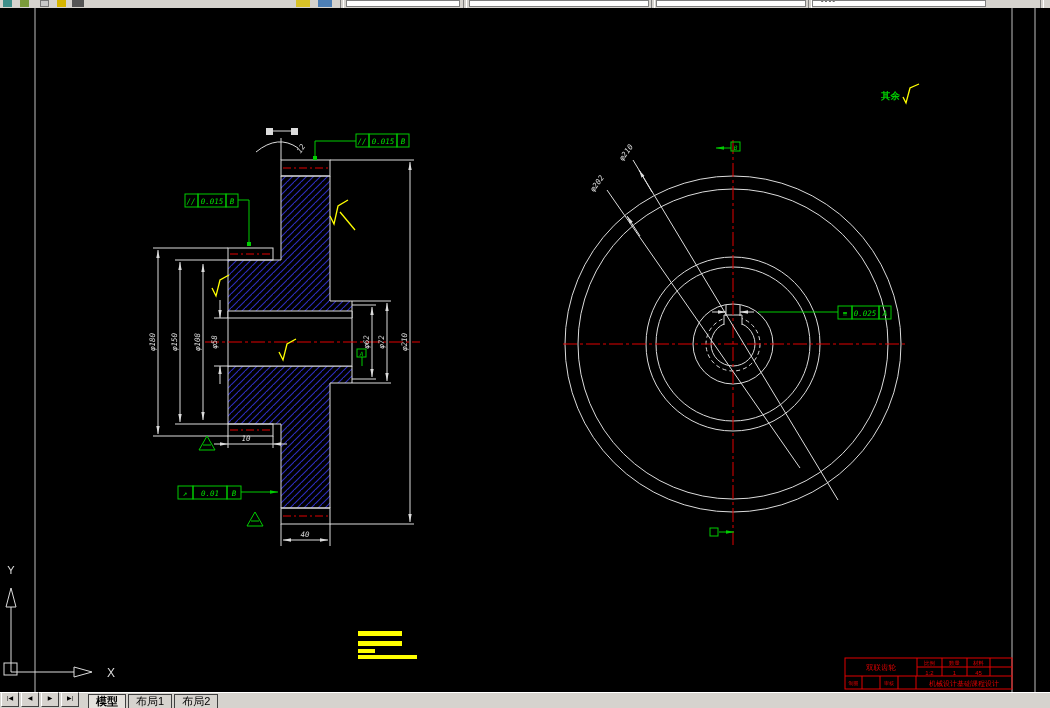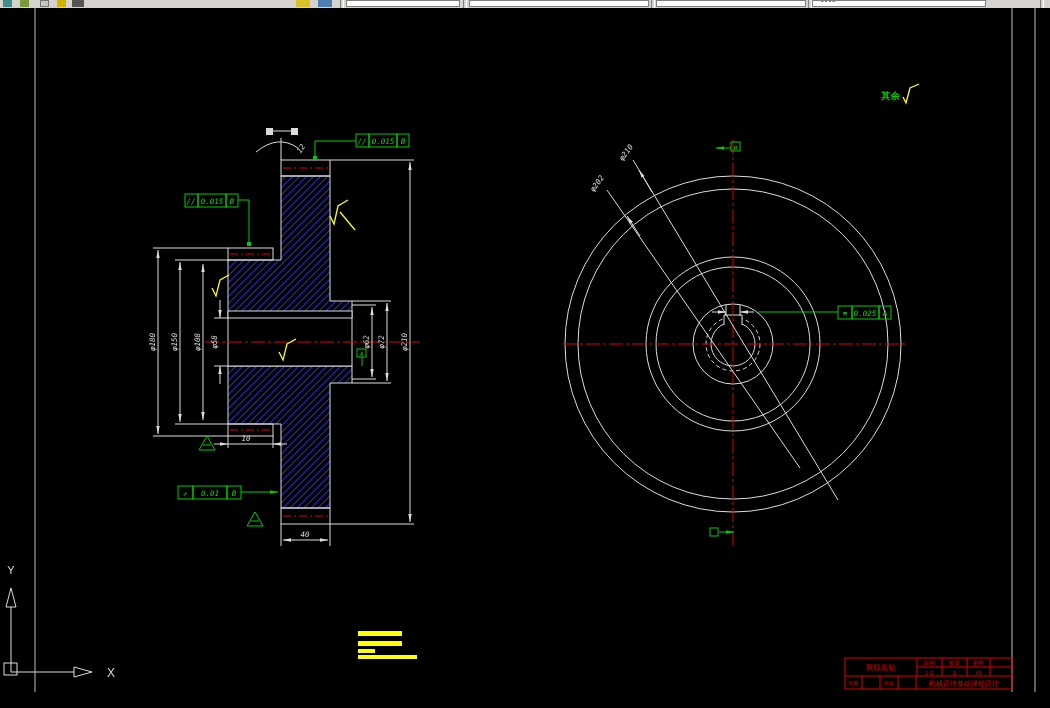--- a/index.html
+++ b/index.html
@@ -309,14 +309,25 @@
       <line class="w" x1="11" y1="607" x2="11" y2="672"></line>
       <path class="w" d="M11,588 L6,607 L16,607 Z"></path>
       <line class="w" x1="11" y1="672" x2="74" y2="672"></line>
       <path class="w" d="M92,672 L74,667 L74,677 Z"></path>
       <rect class="w" x="4" y="663" width="13" height="12"></rect>
       <text class="ucs" x="11" y="574">Y</text>
       <text class="ucs" x="111" y="677" style="font-size:12px">X</text>
     </g>
   </svg>
 
+  <div class="tabbar">
+    <div class="navbtn">|◀</div>
+    <div class="navbtn">◀</div>
+    <div class="navbtn">▶</div>
+    <div class="navbtn">▶|</div>
+    <div class="tabs">
+      <span class="tab active">模型</span>
+      <span class="tab">布局1</span>
+      <span class="tab">布局2</span>
+    </div>
+  </div>
 
 </div>
 
 </body></html>

